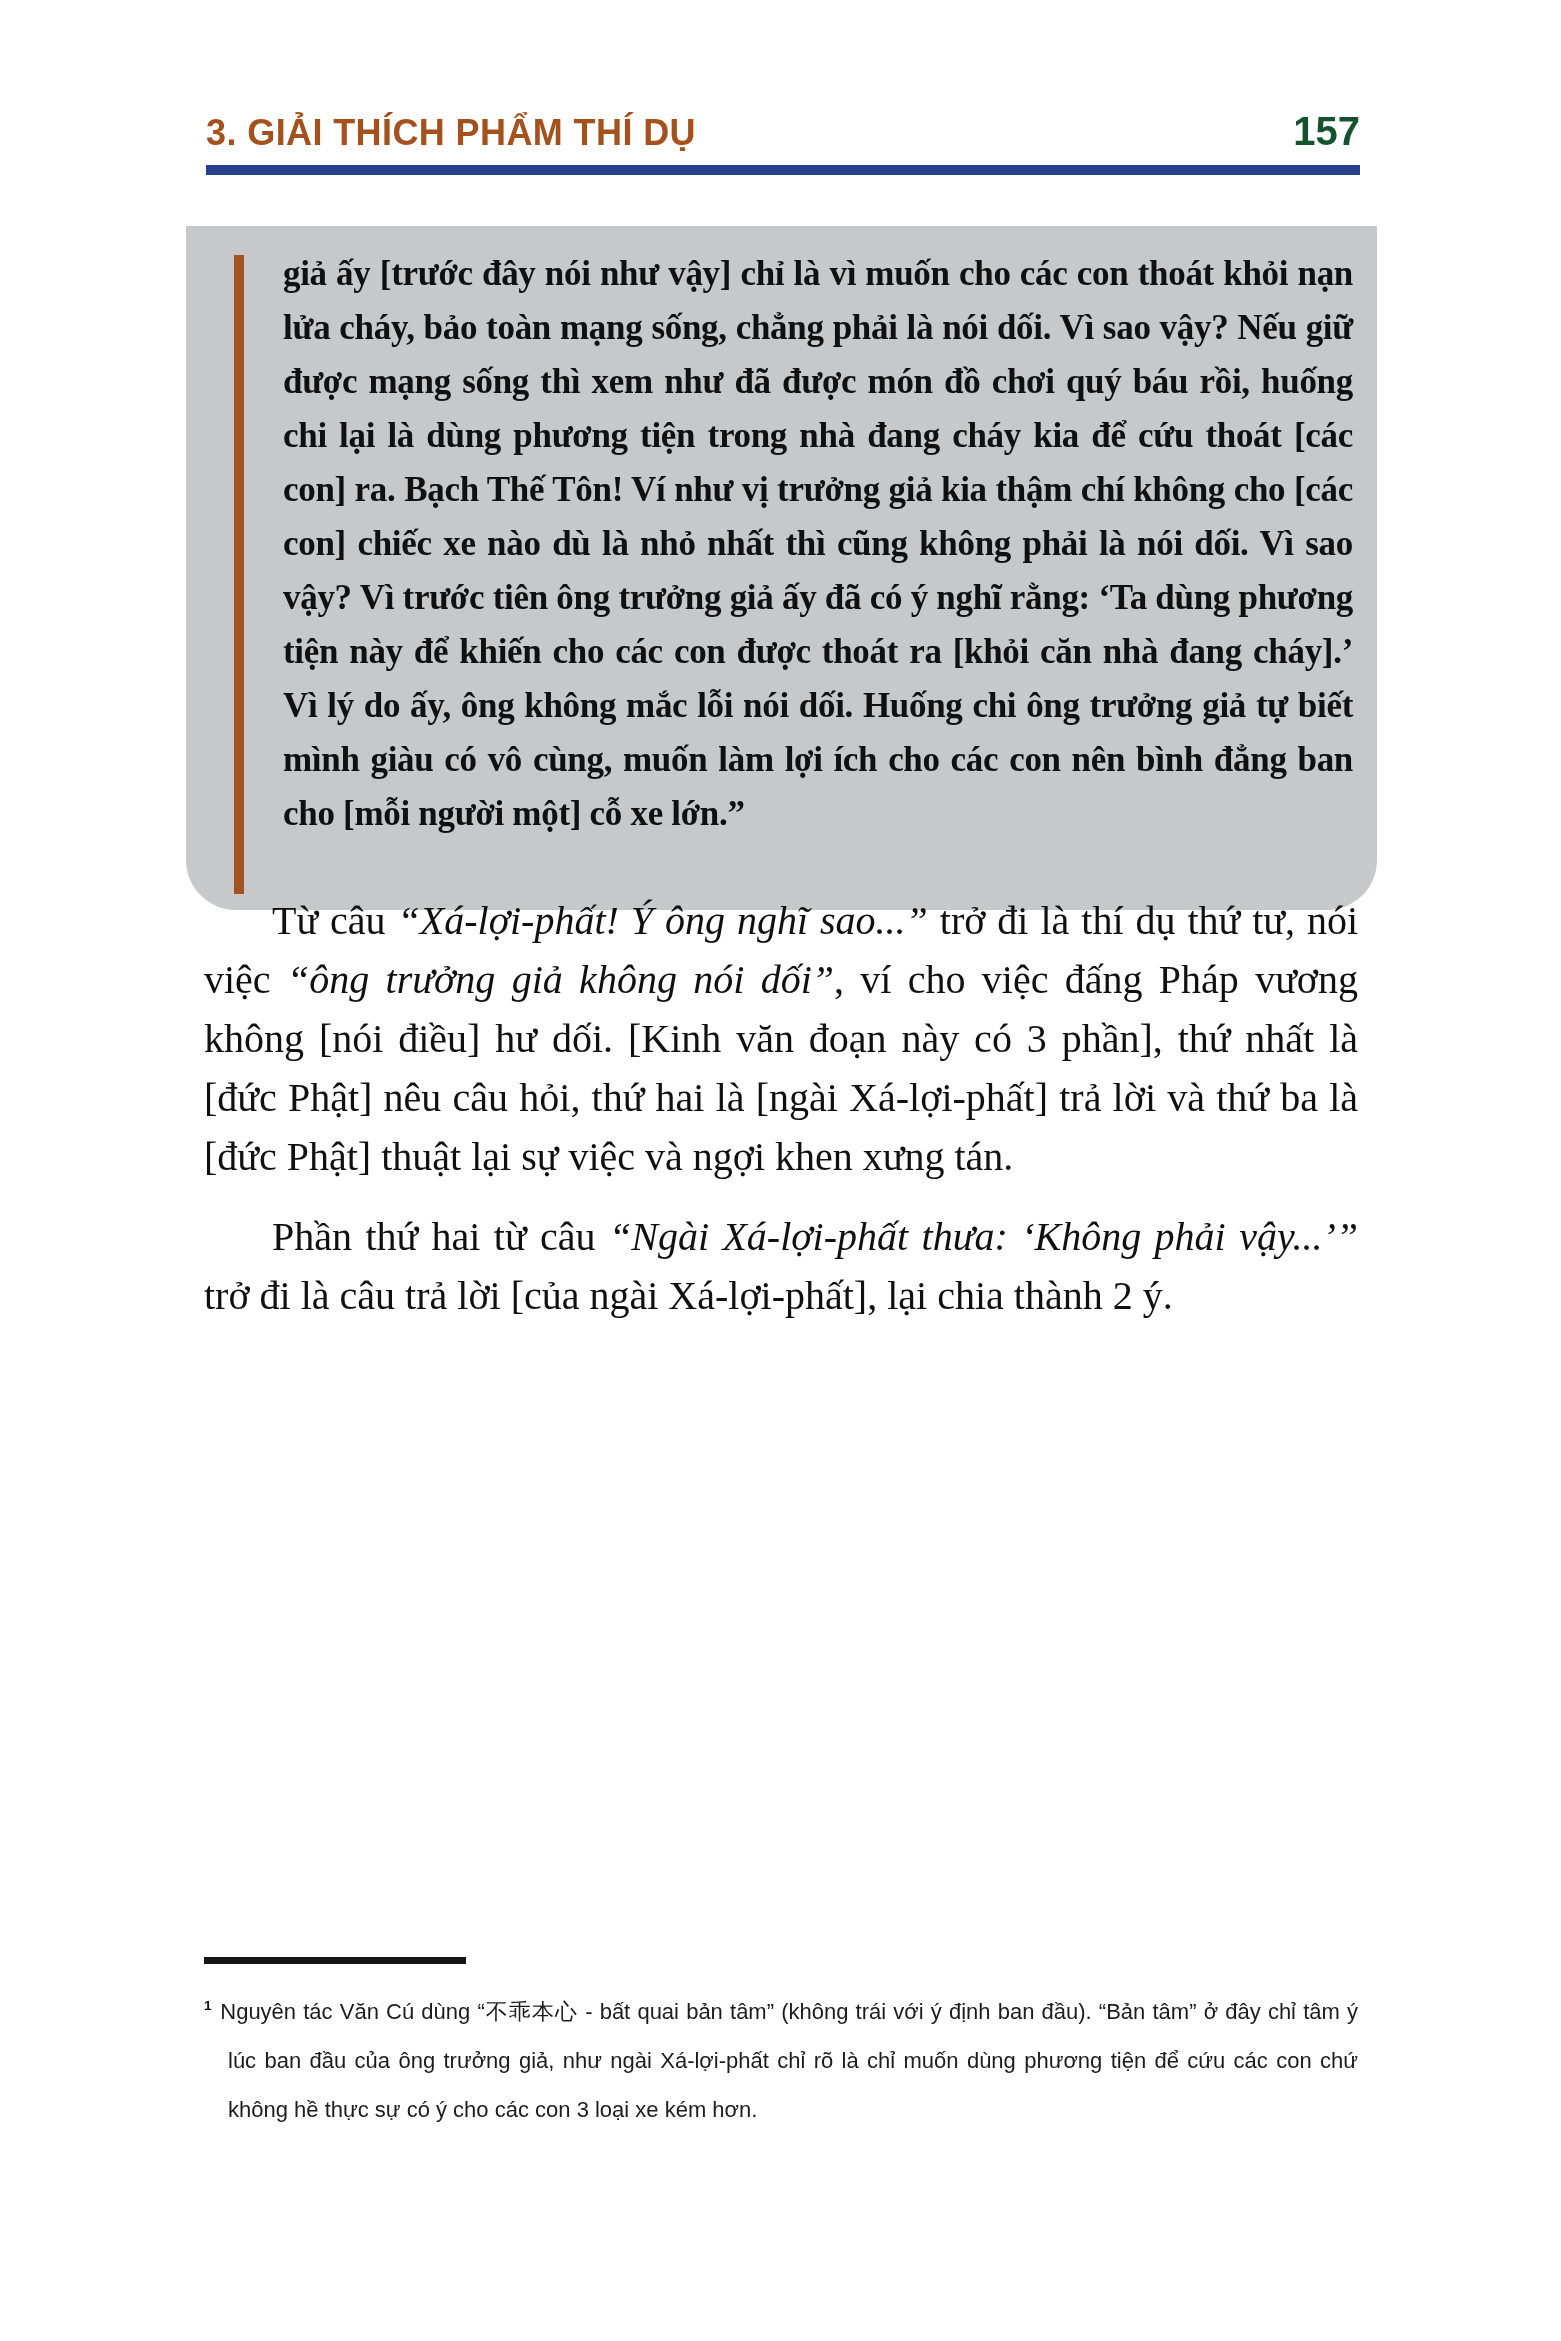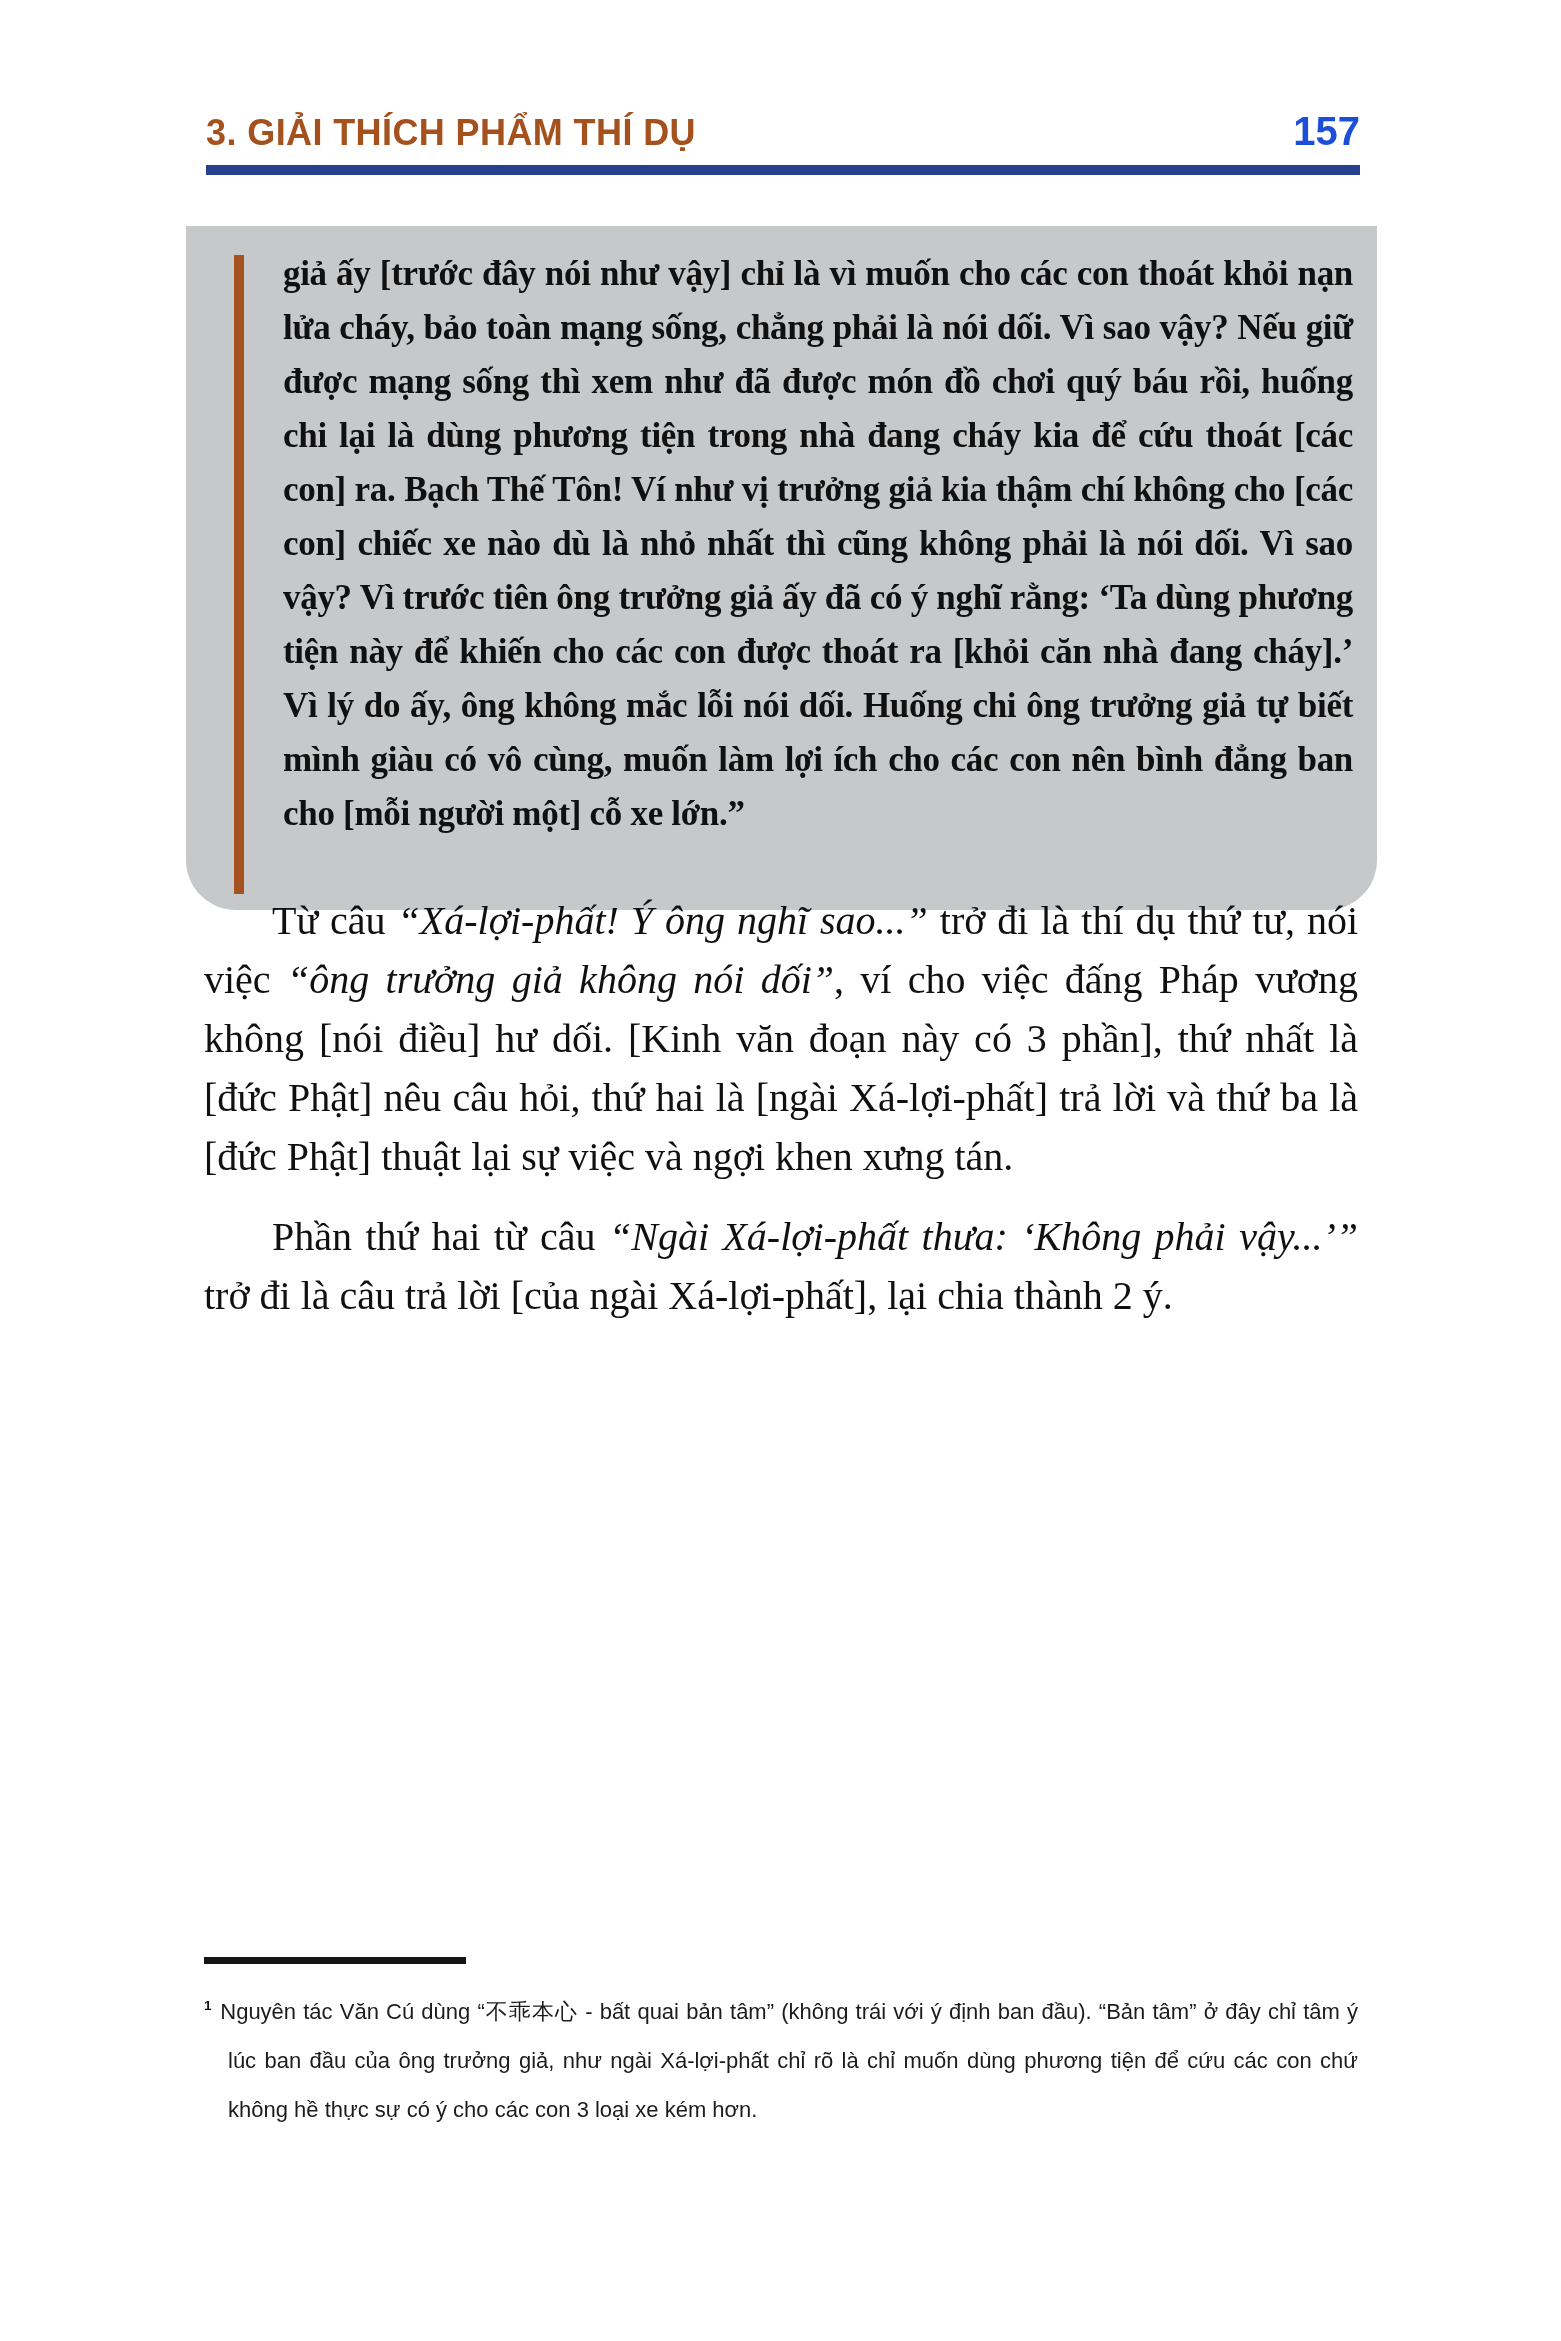--- a/index.html
+++ b/index.html
@@ -19,21 +19,21 @@
     font-family:"Liberation Sans", sans-serif;
     font-weight:bold;
     font-size:36px;
     letter-spacing:0.4px;
     color:#A4511E;
   }
   .page-number {
     font-family:"Liberation Sans", sans-serif;
     font-weight:bold;
     font-size:40px;
-    color:#1d4ed8;
+    color:#14532d;
   }
   .header-rule { height:9.5px; background:#27418F; margin-top:11.3px; }
 
   
   .quote-block {
     position:absolute;
     left:186px; top:226px;
     width:1191px; height:684px;
     background:#C7C8CA;
     border-radius:0 0 50px 50px;

